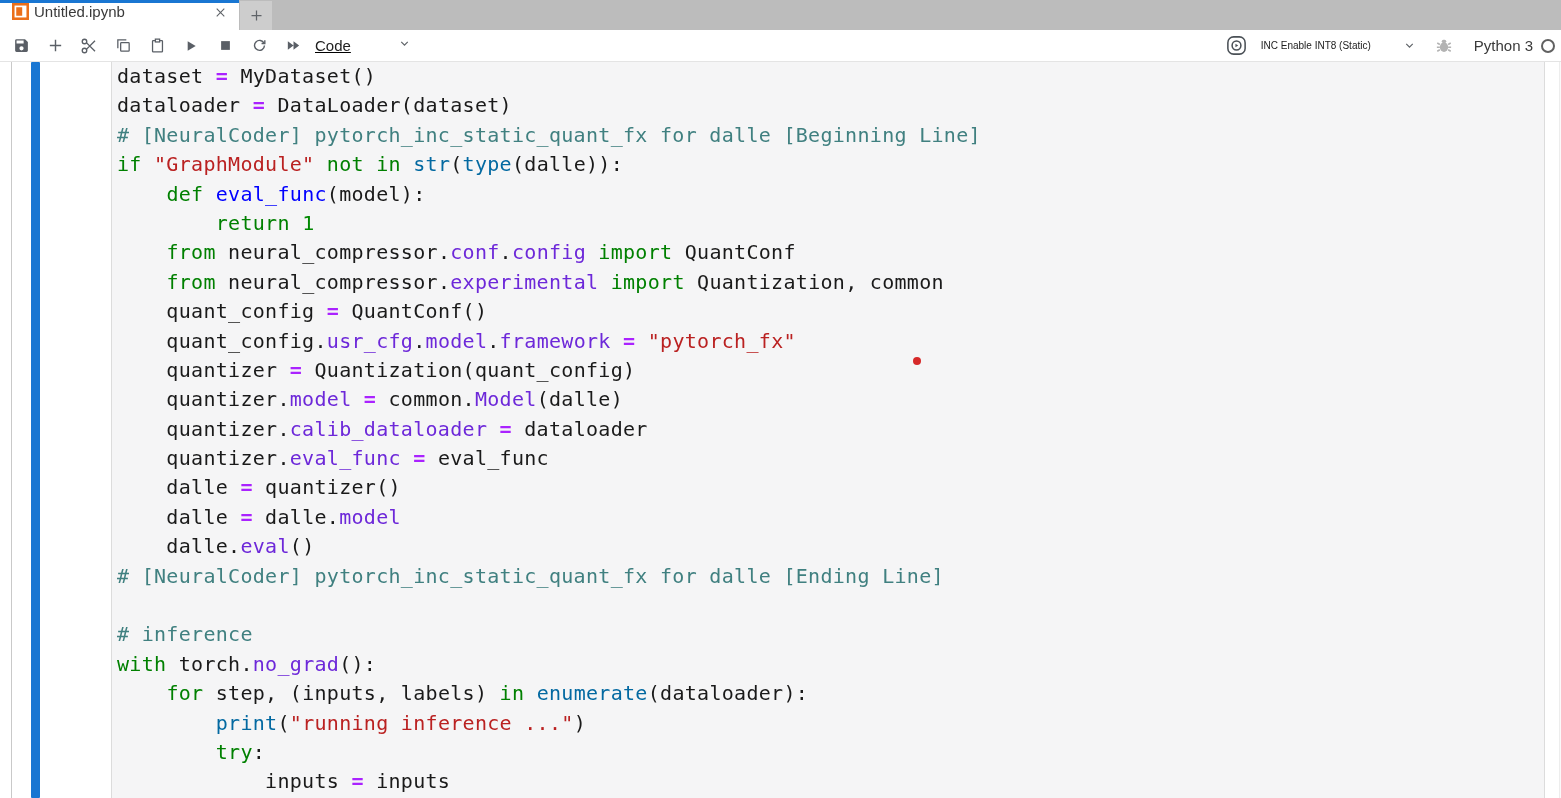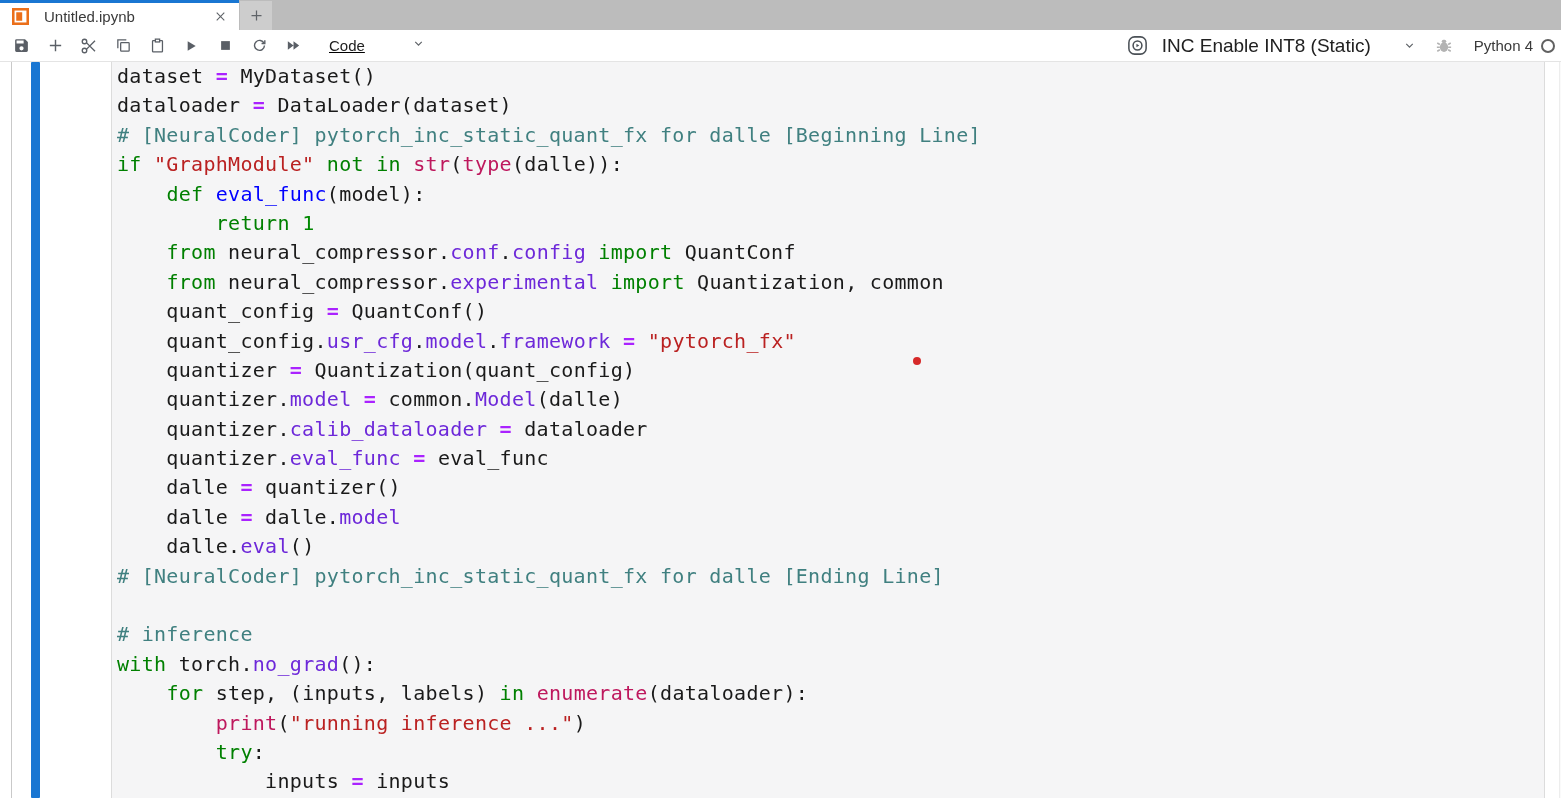--- a/index.html
+++ b/index.html
@@ -3,56 +3,56 @@
 <meta charset="utf-8">
 <style>
   * { margin:0; padding:0; box-sizing:border-box; }
   html,body { width:1561px; height:798px; overflow:hidden; background:#fff;
               font-family:"Liberation Sans", sans-serif; }
   #app { position:relative; width:1561px; height:798px; background:#fff; }
 
   
   #tabbar { position:absolute; left:0; top:0; width:100%; height:30px; background:#bcbcbc; }
   #tab-active { position:absolute; left:0; top:0; width:239px; height:30px; background:#fff;
-                border-top:3px solid #1976d2; display:flex; align-items:center;
-                padding:0 10px 0 12px; gap:15px; }
+                border-top:3px solid #1976d2; display:flex; align-items:flex-start;
+                padding:0 10px 0 12px; gap:5px; }
   #tab-title { font-size:15px; color:#3a3a3a; white-space:nowrap; flex:1; }
   .tab-close { display:flex; align-items:center; justify-content:center; width:18px; height:18px; cursor:pointer; }
   #newtab { position:absolute; left:240px; top:1px; width:32px; height:29px; background:#cdcdcd;
             display:flex; align-items:center; justify-content:center; cursor:pointer; }
 
   
   #toolbar { position:absolute; left:0; top:30px; width:100%; height:32px; background:#fff;
              border-bottom:1px solid #e4e4e4; display:flex; align-items:center; }
   .tb-left { display:flex; align-items:center; padding-left:9px; gap:10px; }
   .tb-btn { width:24px; height:24px; display:flex; align-items:center; justify-content:center; cursor:pointer; }
-  .celltype { margin-left:14px; width:96px; display:flex; align-items:flex-start;
+  .celltype { width:96px; display:flex; align-items:flex-start;
               justify-content:space-between; cursor:pointer;text-decoration:underline; }
   .celltype-label { font-size:15px; color:#212121; }
   .tb-right { margin-left:auto; display:flex; align-items:center; padding-right:6px; }
-  .nc-label { font-size:19px; color:#212121; margin-left:13px; white-space:nowrap; }
+  .nc-label { font-size:10px; color:#212121; margin-left:13px; white-space:nowrap; }
   .nc-chevron { margin-left:32px; display:flex; }
   .bug { margin-left:19px; display:flex; cursor:pointer; }
   .kernel-name { font-size:15px; color:#3a3a3a; margin-left:21px; white-space:nowrap; }
   .kernel-status { width:14px; height:14px; border:2px solid #616161; border-radius:50%;
                    margin-left:8px; background:#fff; }
 
   
   #content { position:absolute; left:0; top:62px; width:100%; height:736px; background:#fff;margin-left:11px; }
   #left-edge { position:absolute; left:0; top:0; width:1px; height:100%; background:#c9c9c9; }
   #cell-collapser { position:absolute; left:20px; top:0; width:9px; height:100%;
                     background:#1976d2; border-radius:1px; cursor:pointer; }
   #editor { position:absolute; left:100px; top:0; width:1434px; height:100%;
             background:#f5f5f6; border-left:1px solid #dcdcdc; border-right:1px solid #dcdcdc;
             cursor:text; }
   #code-area { font-family:"DejaVu Sans Mono", monospace; font-size:20px; letter-spacing:0.3px;
                color:#1a1a1a; padding-left:5px; white-space:pre; }
   .code-line { height:29.4px; line-height:29.4px; }
   .tok-k { color:#008000; font-weight:normal; }
-  .tok-b { color:#be185d; }
+  .tok-b { color:#0369a1; }
   .tok-d { color:#0000ff; }
   .tok-p { color:#6d28d9; }
   .tok-s { color:#ba2121; }
   .tok-o { color:#aa22ff; font-weight:bold; }
   .tok-n { color:#008800; }
   .tok-c { color:#408080; }
   .tok-t { color:#1a1a1a; }
 
   #red-dot { position:absolute; left:801px; top:295px; width:8px; height:8px;
              border-radius:50%; background:#d62929; }
@@ -175,21 +175,21 @@
         <svg width="18" height="18" viewBox="0 0 24 24">
             <g fill="#b3b3b3">
               <ellipse cx="12" cy="13.5" rx="5.5" ry="6.5"></ellipse>
               <rect x="9" y="3.5" width="6" height="4.5" rx="2.2"></rect>
             </g>
             <g stroke="#b3b3b3" stroke-width="2" fill="none">
               <path d="M6.5 10L3 8M6.5 13.5H2.5M6.5 17L3 19M17.5 10L21 8M17.5 13.5h4M17.5 17L21 19"></path>
             </g>
           </svg>
       </span>
-      <span class="kernel-name">Python 4</span>
+      <span class="kernel-name">Python 3</span>
       <span class="kernel-status"></span>
     </div>
   </div>
 
   <div id="content">
     <div id="left-edge"></div>
     <div id="cell-collapser"></div>
     <div id="editor">
       <div id="code-area"><div class="code-line"><span class="tok-t">dataset </span><span class="tok-o">=</span><span class="tok-t"> MyDataset()</span></div><div class="code-line"><span class="tok-t">dataloader </span><span class="tok-o">=</span><span class="tok-t"> DataLoader(dataset)</span></div><div class="code-line"><span class="tok-c"># [NeuralCoder] pytorch_inc_static_quant_fx for dalle [Beginning Line]</span></div><div class="code-line"><span class="tok-k">if</span><span class="tok-t"> </span><span class="tok-s">"GraphModule"</span><span class="tok-t"> </span><span class="tok-k">not</span><span class="tok-t"> </span><span class="tok-k">in</span><span class="tok-t"> </span><span class="tok-b">str</span><span class="tok-t">(</span><span class="tok-b">type</span><span class="tok-t">(dalle)):</span></div><div class="code-line"><span class="tok-t">    </span><span class="tok-k">def</span><span class="tok-t"> </span><span class="tok-d">eval_func</span><span class="tok-t">(model):</span></div><div class="code-line"><span class="tok-t">        </span><span class="tok-k">return</span><span class="tok-t"> </span><span class="tok-n">1</span></div><div class="code-line"><span class="tok-t">    </span><span class="tok-k">from</span><span class="tok-t"> neural_compressor.</span><span class="tok-p">conf</span><span class="tok-t">.</span><span class="tok-p">config</span><span class="tok-t"> </span><span class="tok-k">import</span><span class="tok-t"> QuantConf</span></div><div class="code-line"><span class="tok-t">    </span><span class="tok-k">from</span><span class="tok-t"> neural_compressor.</span><span class="tok-p">experimental</span><span class="tok-t"> </span><span class="tok-k">import</span><span class="tok-t"> Quantization, common</span></div><div class="code-line"><span class="tok-t">    quant_config </span><span class="tok-o">=</span><span class="tok-t"> QuantConf()</span></div><div class="code-line"><span class="tok-t">    quant_config.</span><span class="tok-p">usr_cfg</span><span class="tok-t">.</span><span class="tok-p">model</span><span class="tok-t">.</span><span class="tok-p">framework</span><span class="tok-t"> </span><span class="tok-o">=</span><span class="tok-t"> </span><span class="tok-s">"pytorch_fx"</span></div><div class="code-line"><span class="tok-t">    quantizer </span><span class="tok-o">=</span><span class="tok-t"> Quantization(quant_config)</span></div><div class="code-line"><span class="tok-t">    quantizer.</span><span class="tok-p">model</span><span class="tok-t"> </span><span class="tok-o">=</span><span class="tok-t"> common.</span><span class="tok-p">Model</span><span class="tok-t">(dalle)</span></div><div class="code-line"><span class="tok-t">    quantizer.</span><span class="tok-p">calib_dataloader</span><span class="tok-t"> </span><span class="tok-o">=</span><span class="tok-t"> dataloader</span></div><div class="code-line"><span class="tok-t">    quantizer.</span><span class="tok-p">eval_func</span><span class="tok-t"> </span><span class="tok-o">=</span><span class="tok-t"> eval_func</span></div><div class="code-line"><span class="tok-t">    dalle </span><span class="tok-o">=</span><span class="tok-t"> quantizer()</span></div><div class="code-line"><span class="tok-t">    dalle </span><span class="tok-o">=</span><span class="tok-t"> dalle.</span><span class="tok-p">model</span></div><div class="code-line"><span class="tok-t">    dalle.</span><span class="tok-p">eval</span><span class="tok-t">()</span></div><div class="code-line"><span class="tok-c"># [NeuralCoder] pytorch_inc_static_quant_fx for dalle [Ending Line]</span></div><div class="code-line"> </div><div class="code-line"><span class="tok-c"># inference</span></div><div class="code-line"><span class="tok-k">with</span><span class="tok-t"> torch.</span><span class="tok-p">no_grad</span><span class="tok-t">():</span></div><div class="code-line"><span class="tok-t">    </span><span class="tok-k">for</span><span class="tok-t"> step, (inputs, labels) </span><span class="tok-k">in</span><span class="tok-t"> </span><span class="tok-b">enumerate</span><span class="tok-t">(dataloader):</span></div><div class="code-line"><span class="tok-t">        </span><span class="tok-b">print</span><span class="tok-t">(</span><span class="tok-s">"running inference ..."</span><span class="tok-t">)</span></div><div class="code-line"><span class="tok-t">        </span><span class="tok-k">try</span><span class="tok-t">:</span></div><div class="code-line"><span class="tok-t">            inputs </span><span class="tok-o">=</span><span class="tok-t"> inputs</span></div></div>
       <div id="red-dot"></div>

